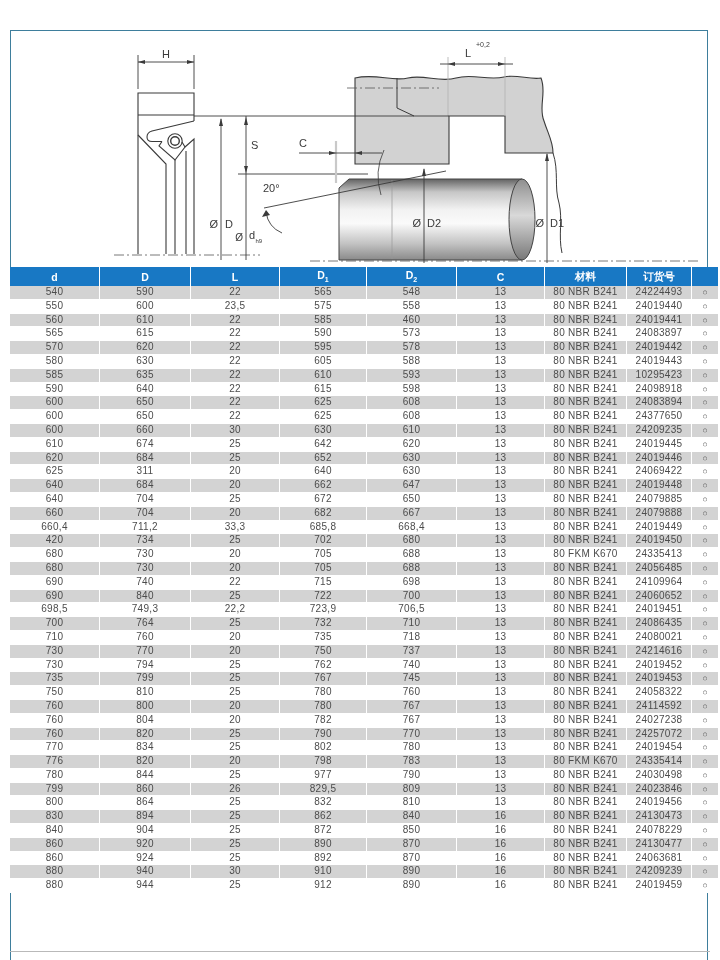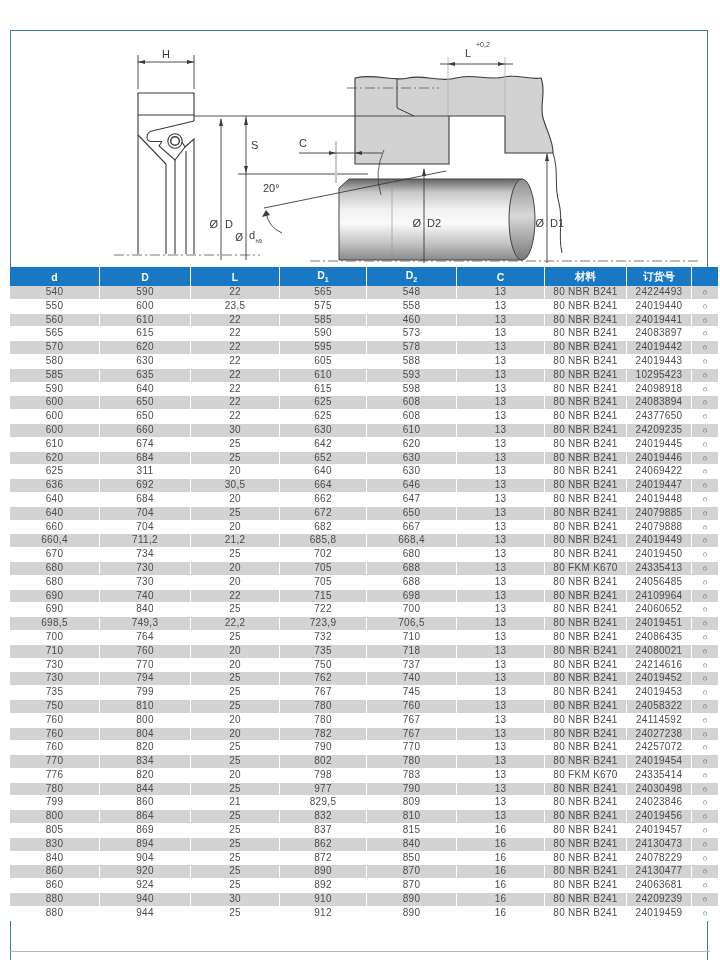--- a/index.html
+++ b/index.html
@@ -312,31 +312,20 @@
           <td>311</td>
           <td>20</td>
           <td>640</td>
           <td>630</td>
           <td>13</td>
           <td>80 NBR B241</td>
           <td>24069422</td>
           <td class="circ">○</td>
         </tr>
         <tr>
-          <td>636</td>
-          <td>692</td>
-          <td>30,5</td>
-          <td>664</td>
-          <td>646</td>
-          <td>13</td>
-          <td>80 NBR B241</td>
-          <td>24019447</td>
-          <td class="circ">○</td>
-        </tr>
-        <tr>
           <td>640</td>
           <td>684</td>
           <td>20</td>
           <td>662</td>
           <td>647</td>
           <td>13</td>
           <td>80 NBR B241</td>
           <td>24019448</td>
           <td class="circ">○</td>
         </tr>
@@ -358,30 +347,30 @@
           <td>682</td>
           <td>667</td>
           <td>13</td>
           <td>80 NBR B241</td>
           <td>24079888</td>
           <td class="circ">○</td>
         </tr>
         <tr>
           <td>660,4</td>
           <td>711,2</td>
-          <td>21,2</td>
+          <td>33,3</td>
           <td>685,8</td>
           <td>668,4</td>
           <td>13</td>
           <td>80 NBR B241</td>
           <td>24019449</td>
           <td class="circ">○</td>
         </tr>
         <tr>
-          <td>670</td>
+          <td>420</td>
           <td>734</td>
           <td>25</td>
           <td>702</td>
           <td>680</td>
           <td>13</td>
           <td>80 NBR B241</td>
           <td>24019450</td>
           <td class="circ">○</td>
         </tr>
         <tr>
@@ -567,48 +556,37 @@
           <td>977</td>
           <td>790</td>
           <td>13</td>
           <td>80 NBR B241</td>
           <td>24030498</td>
           <td class="circ">○</td>
         </tr>
         <tr>
           <td>799</td>
           <td>860</td>
-          <td>21</td>
+          <td>26</td>
           <td>829,5</td>
           <td>809</td>
           <td>13</td>
           <td>80 NBR B241</td>
           <td>24023846</td>
           <td class="circ">○</td>
         </tr>
         <tr>
           <td>800</td>
           <td>864</td>
           <td>25</td>
           <td>832</td>
           <td>810</td>
           <td>13</td>
           <td>80 NBR B241</td>
           <td>24019456</td>
-          <td class="circ">○</td>
-        </tr>
-        <tr>
-          <td>805</td>
-          <td>869</td>
-          <td>25</td>
-          <td>837</td>
-          <td>815</td>
-          <td>16</td>
-          <td>80 NBR B241</td>
-          <td>24019457</td>
           <td class="circ">○</td>
         </tr>
         <tr>
           <td>830</td>
           <td>894</td>
           <td>25</td>
           <td>862</td>
           <td>840</td>
           <td>16</td>
           <td>80 NBR B241</td>

